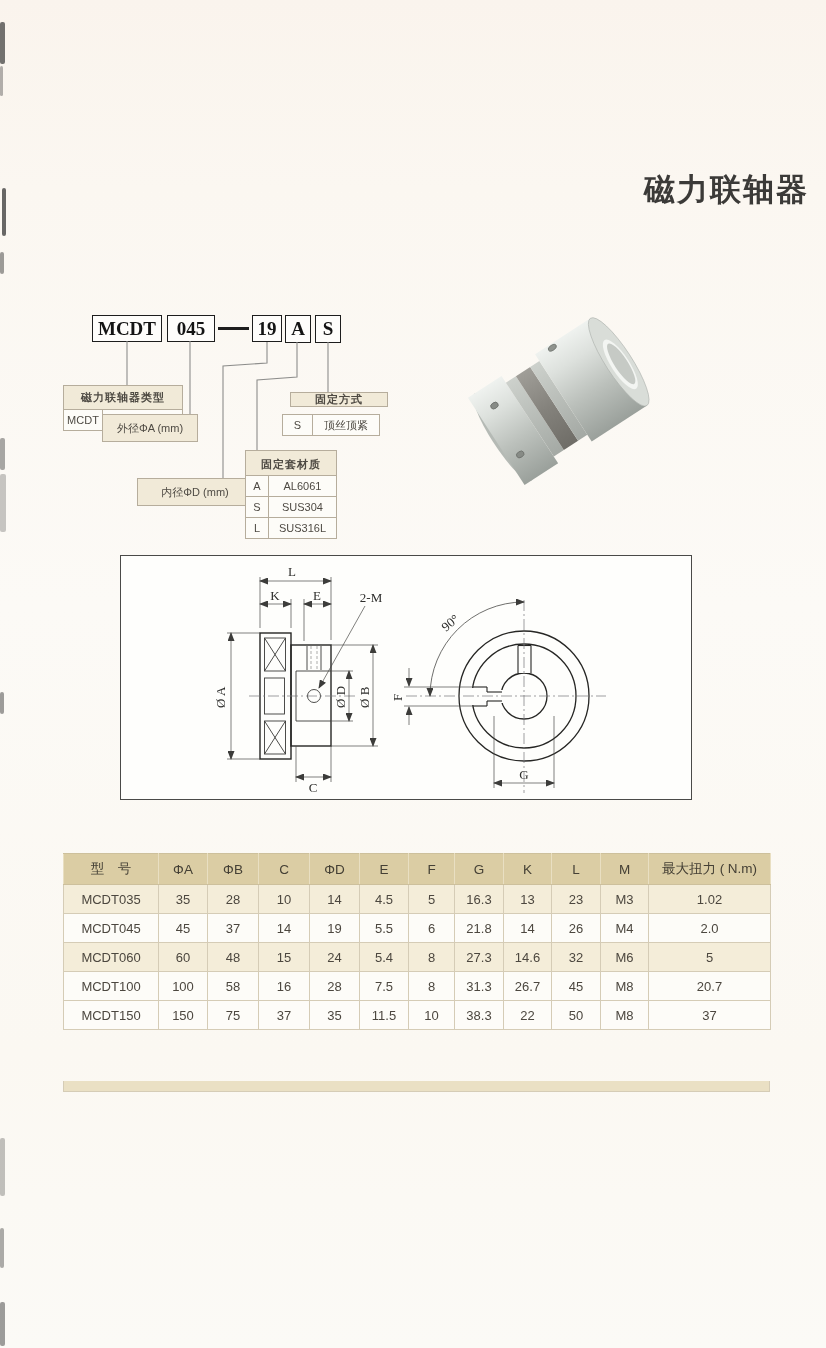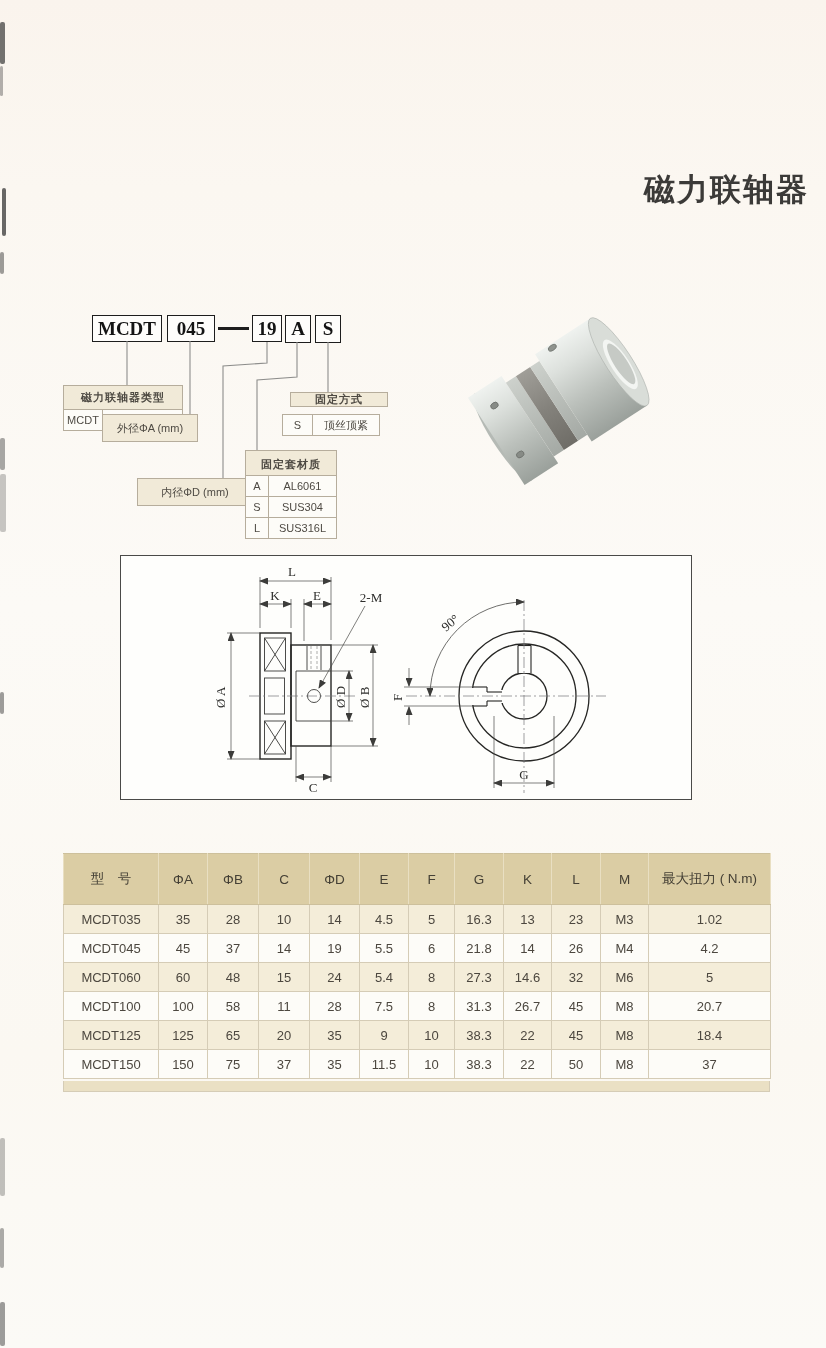--- a/index.html
+++ b/index.html
@@ -31,21 +31,21 @@
   
   .drawbox{position:absolute;left:120px;top:555px;width:570px;height:243px;
     border:1.5px solid #4a4a48;background:#fefefc;box-sizing:content-box;}
   .drawbox svg{display:block;}
   .dimtxt{font-family:"Liberation Serif","DejaVu Serif",serif;font-size:13px;fill:#2e2e2c;}
   
   .photo{position:absolute;left:448px;top:296px;width:230px;height:210px;}
   
   .spec{position:absolute;left:63px;top:853px;border-collapse:collapse;table-layout:fixed;width:707px;}
   .spec th{height:30px;background:#dbcda4;font-size:13.5px;font-weight:normal;color:#454035;
-    border:1px solid #cdc09c;border-left-color:#e9dfc2;border-right-color:#e9dfc2;padding:10px;}
+    border:1px solid #cdc09c;border-left-color:#e9dfc2;border-right-color:#e9dfc2;padding:0;}
   .spec td{height:28px;background:#fdfcf8;font-size:13px;color:#4c473f;text-align:center;
     border:1px solid #d5ccb6;padding:0;}
   .spec tr.alt td{background:#f4edd9;}
   .spec{border:1px solid #c9bd9c;}
   .tfoot-strip{position:absolute;left:63px;top:1081px;width:707px;height:11px;
     background:#eae0c4;border:1px solid #d5ccb6;border-top:none;box-sizing:border-box;}
 </style>
 </head>
 <body>
 
@@ -312,63 +312,49 @@
           <td>45</td>
           <td>37</td>
           <td>14</td>
           <td>19</td>
           <td>5.5</td>
           <td>6</td>
           <td>21.8</td>
           <td>14</td>
           <td>26</td>
           <td>M4</td>
-          <td>4.2</td>
+          <td>2.0</td>
         </tr>
         <tr class="alt">
           <td>MCDT060</td>
           <td>60</td>
           <td>48</td>
           <td>15</td>
           <td>24</td>
           <td>5.4</td>
           <td>8</td>
           <td>27.3</td>
           <td>14.6</td>
           <td>32</td>
           <td>M6</td>
           <td>5</td>
         </tr>
         <tr>
           <td>MCDT100</td>
           <td>100</td>
           <td>58</td>
-          <td>11</td>
+          <td>16</td>
           <td>28</td>
           <td>7.5</td>
           <td>8</td>
           <td>31.3</td>
           <td>26.7</td>
           <td>45</td>
           <td>M8</td>
           <td>20.7</td>
-        </tr>
-        <tr class="alt">
-          <td>MCDT125</td>
-          <td>125</td>
-          <td>65</td>
-          <td>20</td>
-          <td>35</td>
-          <td>9</td>
-          <td>10</td>
-          <td>38.3</td>
-          <td>22</td>
-          <td>45</td>
-          <td>M8</td>
-          <td>18.4</td>
         </tr>
         <tr>
           <td>MCDT150</td>
           <td>150</td>
           <td>75</td>
           <td>37</td>
           <td>35</td>
           <td>11.5</td>
           <td>10</td>
           <td>38.3</td>

